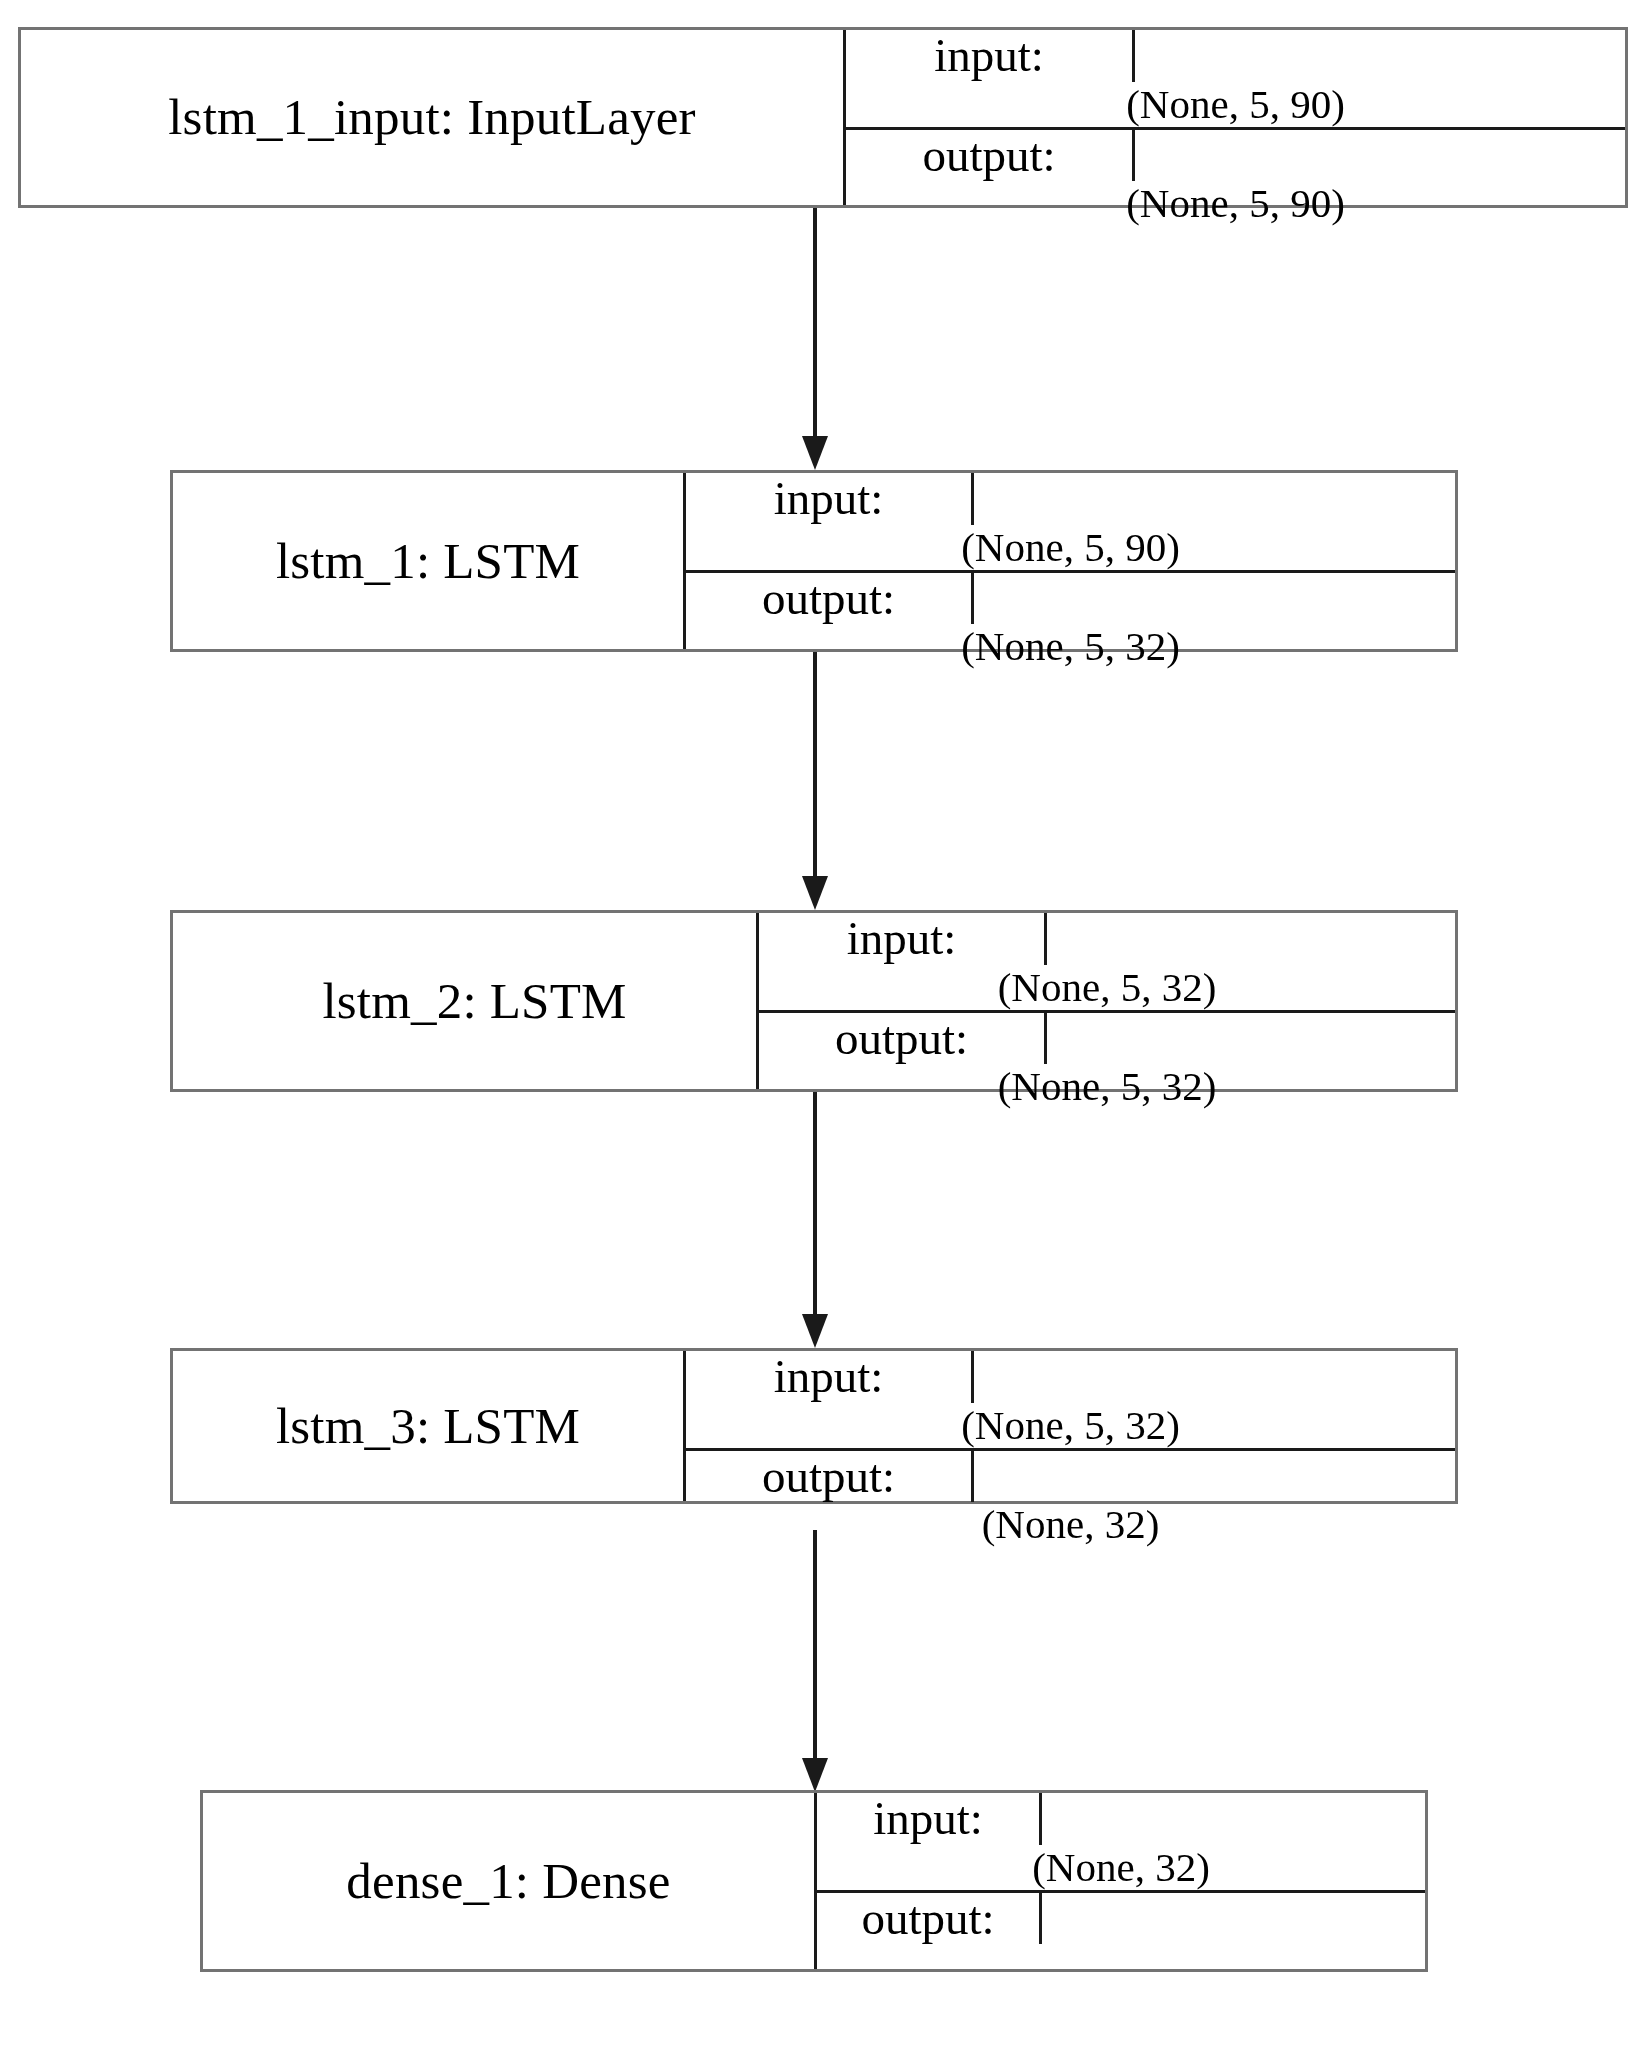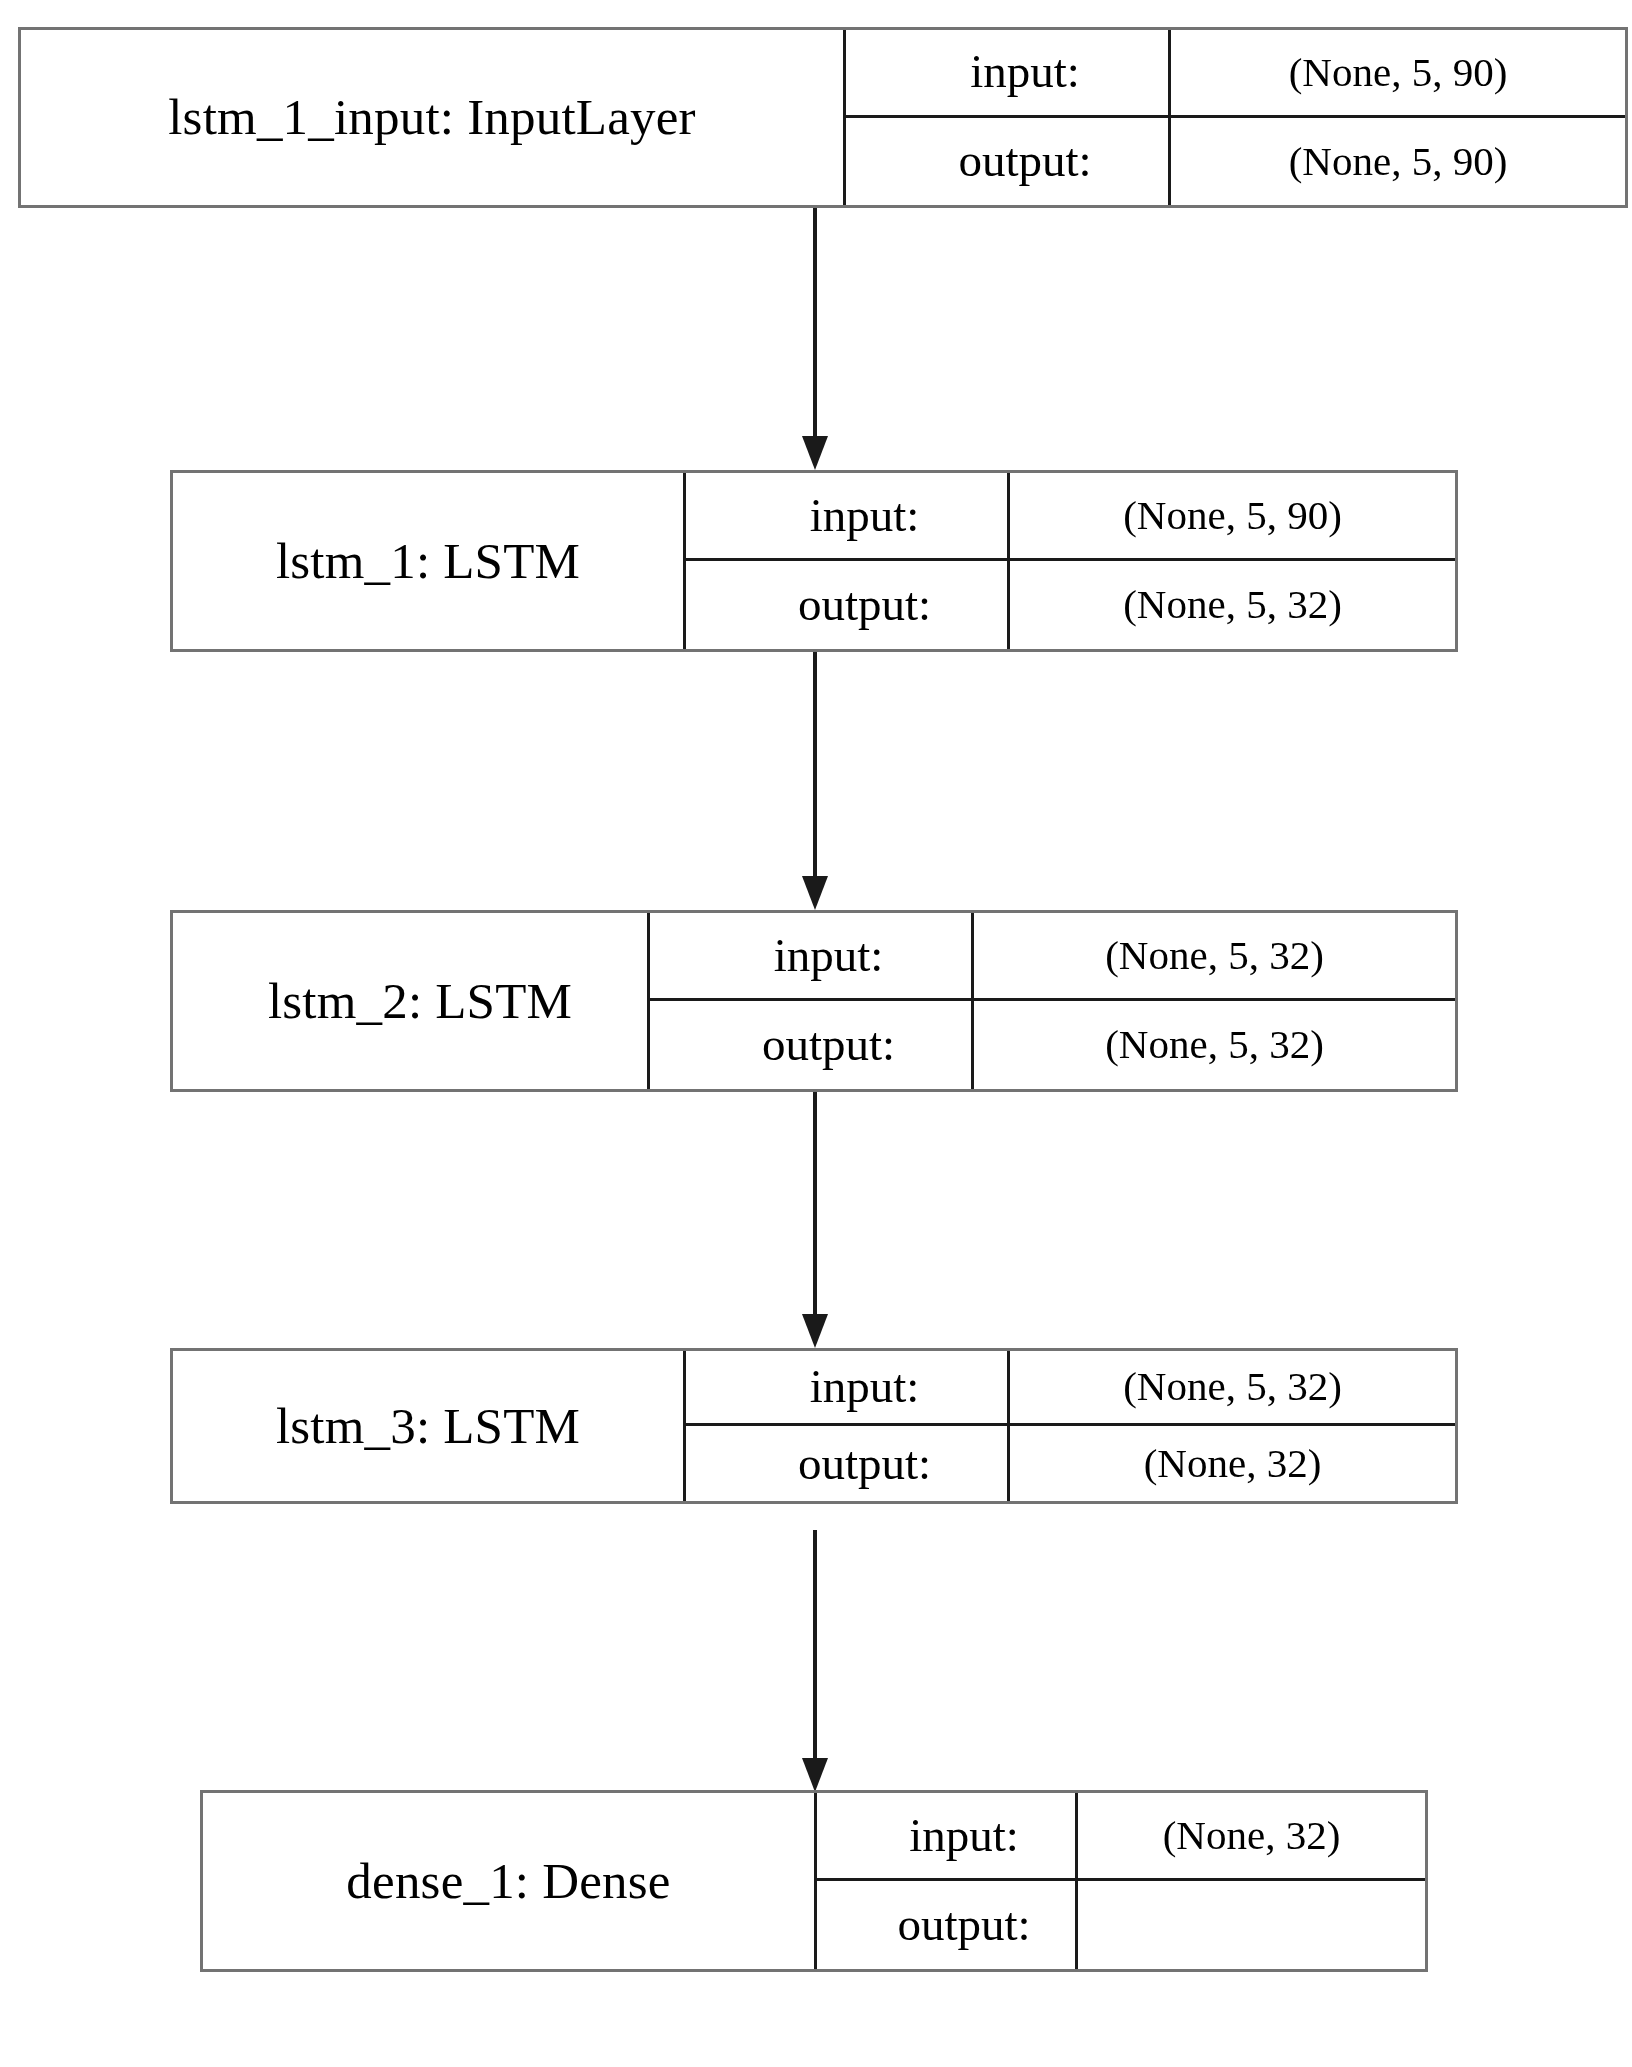--- a/index.html
+++ b/index.html
@@ -44,24 +44,23 @@
   }
   .io-table {
     box-sizing: border-box;
     display: flex;
     flex-direction: column;
     flex: 1 1 auto;
   }
   .io-row {
     box-sizing: border-box;
     display: flex;
-    flex-direction: row;
+    flex-direction: column;
     flex: 1 1 50%;
     align-items: stretch;
-    padding-left: 36px;
   }
   .io-row.first {
     border-bottom: 3px solid #1a1a1a;
   }
   .io-label {
     box-sizing: border-box;
     display: flex;
     align-items: center;
     justify-content: center;
     font-size: 47px;
@@ -140,21 +139,21 @@
       </div>
     </div>
   </div>
 
   <div class="edge" style="left:815px; top:652px; height:258px;">
     <div class="edge-line" style="height:224px;"></div>
     <div class="edge-head" style="top:224px;"></div>
   </div>
 
   <div class="node" style="left:170px; top:910px; width:1288px; height:182px;">
-    <div class="node-name" style="width:477px;padding-left:32px;">lstm_2: LSTM</div>
+    <div class="node-name" style="width:586px;padding-left:32px;">lstm_2: LSTM</div>
     <div class="io-table">
       <div class="io-row first">
         <div class="io-label" style="width:288px;">input:</div>
         <div class="io-shape">(None, 5, 32)</div>
       </div>
       <div class="io-row">
         <div class="io-label" style="width:288px;">output:</div>
         <div class="io-shape">(None, 5, 32)</div>
       </div>
     </div>

